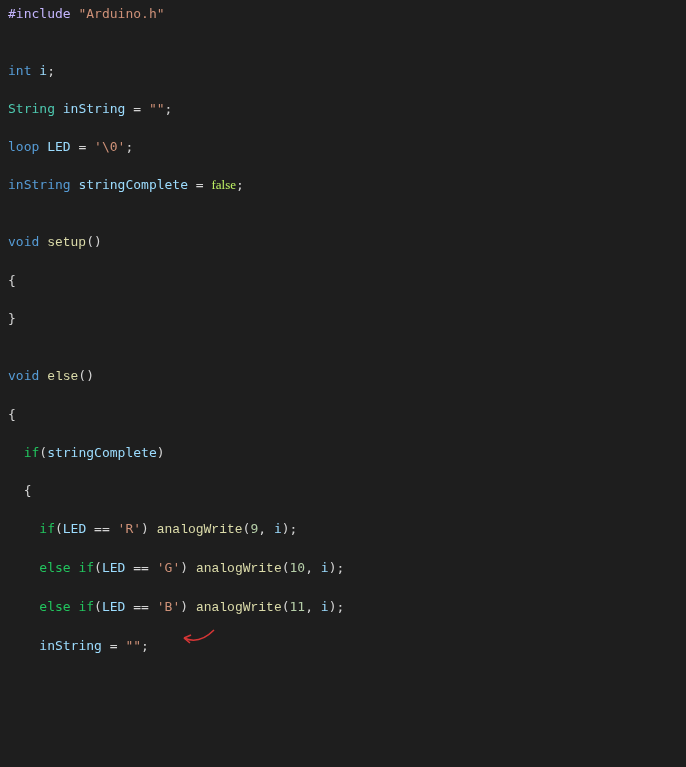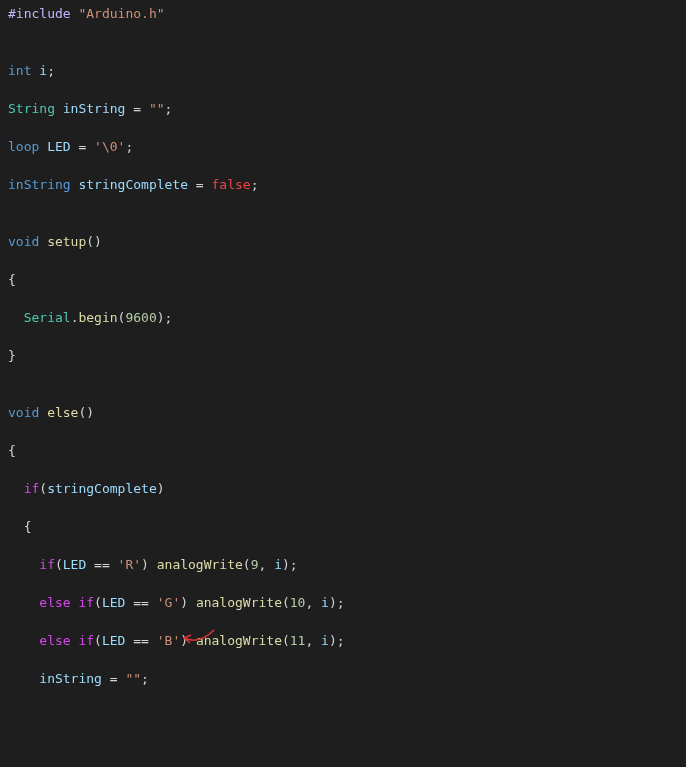--- a/index.html
+++ b/index.html
@@ -15,43 +15,42 @@
     overflow: hidden;
     position: relative;
   }
   .line { white-space: pre; }
   .k-preproc { color: #c4b5fd; text-align: center; }
   .k-string { color: #ce9178; }
   .k-type { color: #569cd6; }
   .k-var { color: #9cdcfe; }
   .k-op { color: #d4d4d4; }
   .k-num { color: #b5cea8; }
-  .k-bool { color: #ef4444; }
-  .k-func { color: #dcdcaa; }
+  .k-bool { color: #bef264; font-family: Liberation Serif, serif; }
+  .k-func { color: #dcdcaa; font-family: Liberation Mono, monospace; }
   .k-obj { color: #4ec9b0; }
-  .k-keyword { color: #d946ef; }
+  .k-keyword { color: #22c55e; }
   .k-punct { color: #d4d4d4; }
   .arrow {
     position: absolute;
     pointer-events: none;
   }
 </style>
 </head>
 <body>
 
 <pre><div class="line"><span class="k-preproc">#include</span> <span class="k-string">"Arduino.h"</span></div>
 <div class="line"></div>
 <div class="line"><span class="k-type">int</span> <span class="k-var">i</span><span class="k-punct">;</span></div>
 <div class="line"><span class="k-obj">String</span> <span class="k-var">inString</span> <span class="k-op">=</span> <span class="k-string">""</span><span class="k-punct">;</span></div>
 <div class="line"><span class="k-type">loop</span> <span class="k-var">LED</span> <span class="k-op">=</span> <span class="k-string">'\0'</span><span class="k-punct">;</span></div>
 <div class="line"><span class="k-type">inString</span> <span class="k-var">stringComplete</span> <span class="k-op">=</span> <span class="k-bool">false</span><span class="k-punct">;</span></div>
 <div class="line"></div>
 <div class="line"><span class="k-type">void</span> <span class="k-func">setup</span><span class="k-punct">()</span></div>
 <div class="line"><span class="k-punct">{</span></div>
-<div class="line">  <span class="k-obj">Serial</span><span class="k-punct">.</span><span class="k-func">begin</span><span class="k-punct">(</span><span class="k-num">9600</span><span class="k-punct">);</span></div>
 <div class="line"><span class="k-punct">}</span></div>
 <div class="line"></div>
 <div class="line"><span class="k-type">void</span> <span class="k-func">else</span><span class="k-punct">()</span></div>
 <div class="line"><span class="k-punct">{</span></div>
 <div class="line">  <span class="k-keyword">if</span><span class="k-punct">(</span><span class="k-var">stringComplete</span><span class="k-punct">)</span></div>
 <div class="line">  <span class="k-punct">{</span></div>
 <div class="line">    <span class="k-keyword">if</span><span class="k-punct">(</span><span class="k-var">LED</span> <span class="k-op">==</span> <span class="k-string">'R'</span><span class="k-punct">)</span> <span class="k-func">analogWrite</span><span class="k-punct">(</span><span class="k-num">9</span><span class="k-punct">, </span><span class="k-var">i</span><span class="k-punct">);</span></div>
 <div class="line">    <span class="k-keyword">else if</span><span class="k-punct">(</span><span class="k-var">LED</span> <span class="k-op">==</span> <span class="k-string">'G'</span><span class="k-punct">)</span> <span class="k-func">analogWrite</span><span class="k-punct">(</span><span class="k-num">10</span><span class="k-punct">, </span><span class="k-var">i</span><span class="k-punct">);</span></div>
 <div class="line">    <span class="k-keyword">else if</span><span class="k-punct">(</span><span class="k-var">LED</span> <span class="k-op">==</span> <span class="k-string">'B'</span><span class="k-punct">)</span> <span class="k-func">analogWrite</span><span class="k-punct">(</span><span class="k-num">11</span><span class="k-punct">, </span><span class="k-var">i</span><span class="k-punct">);</span></div>
 <div class="line">    <span class="k-var">inString</span> <span class="k-op">=</span> <span class="k-string">""</span><span class="k-punct">;</span></div>

